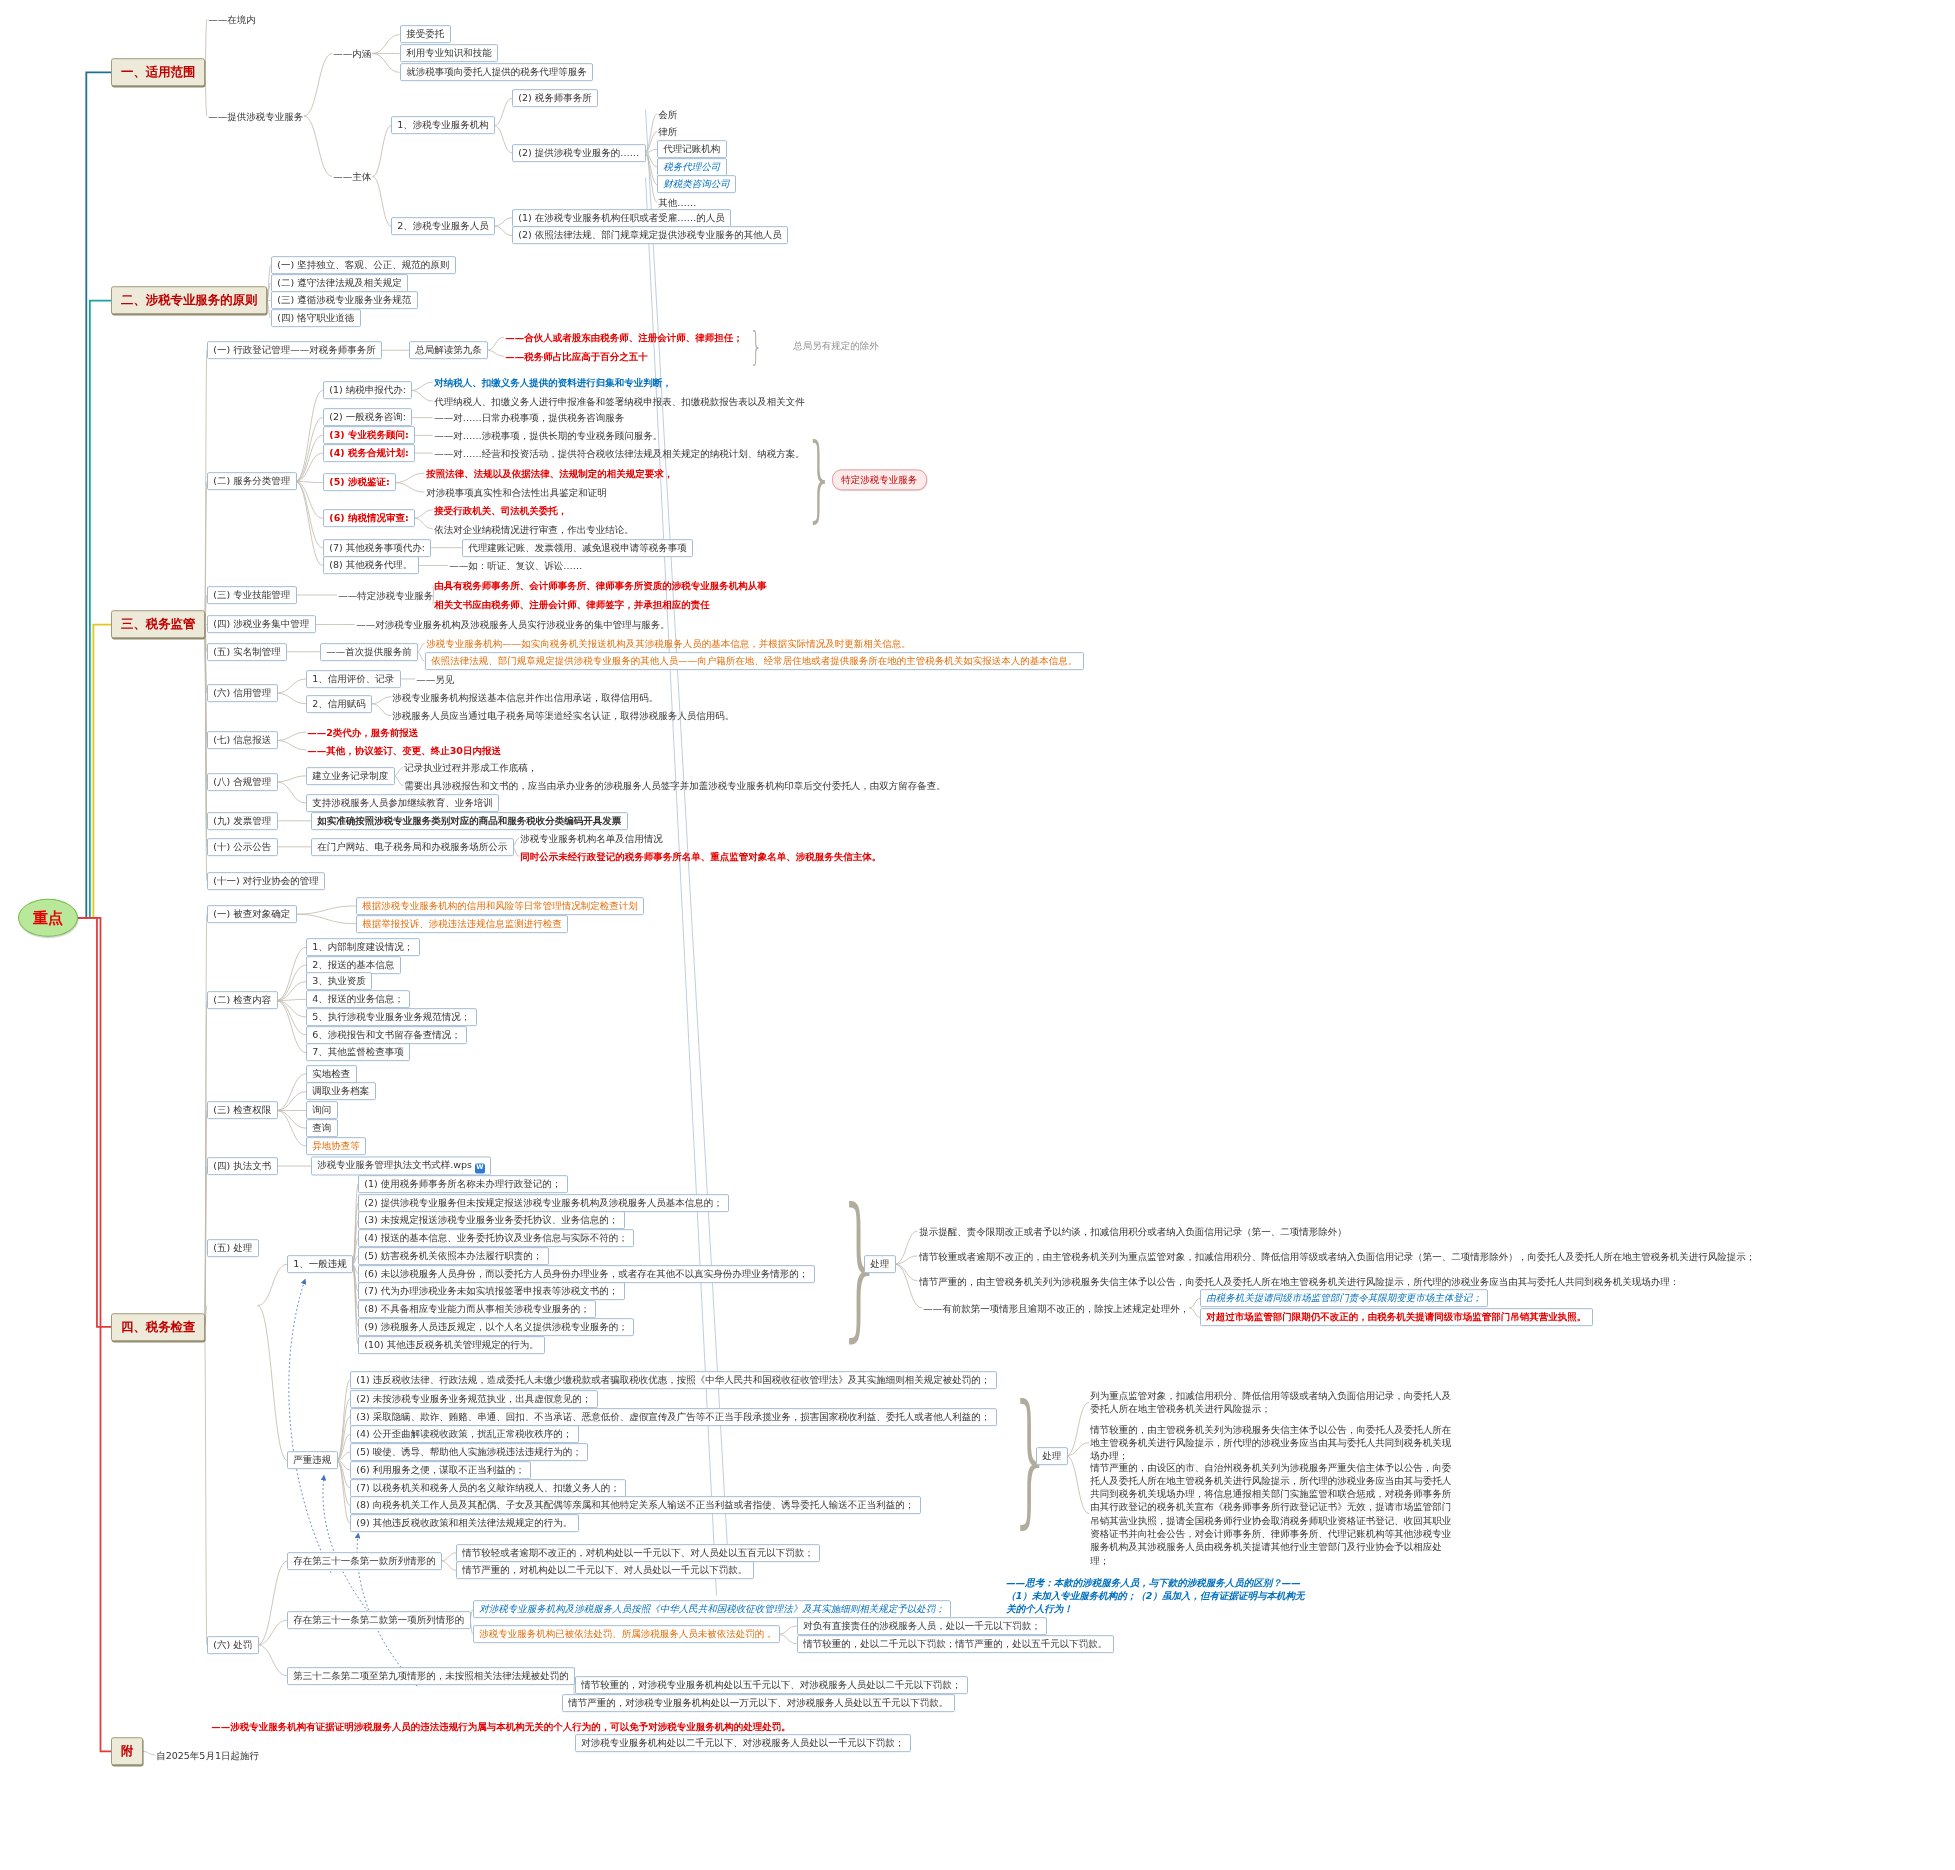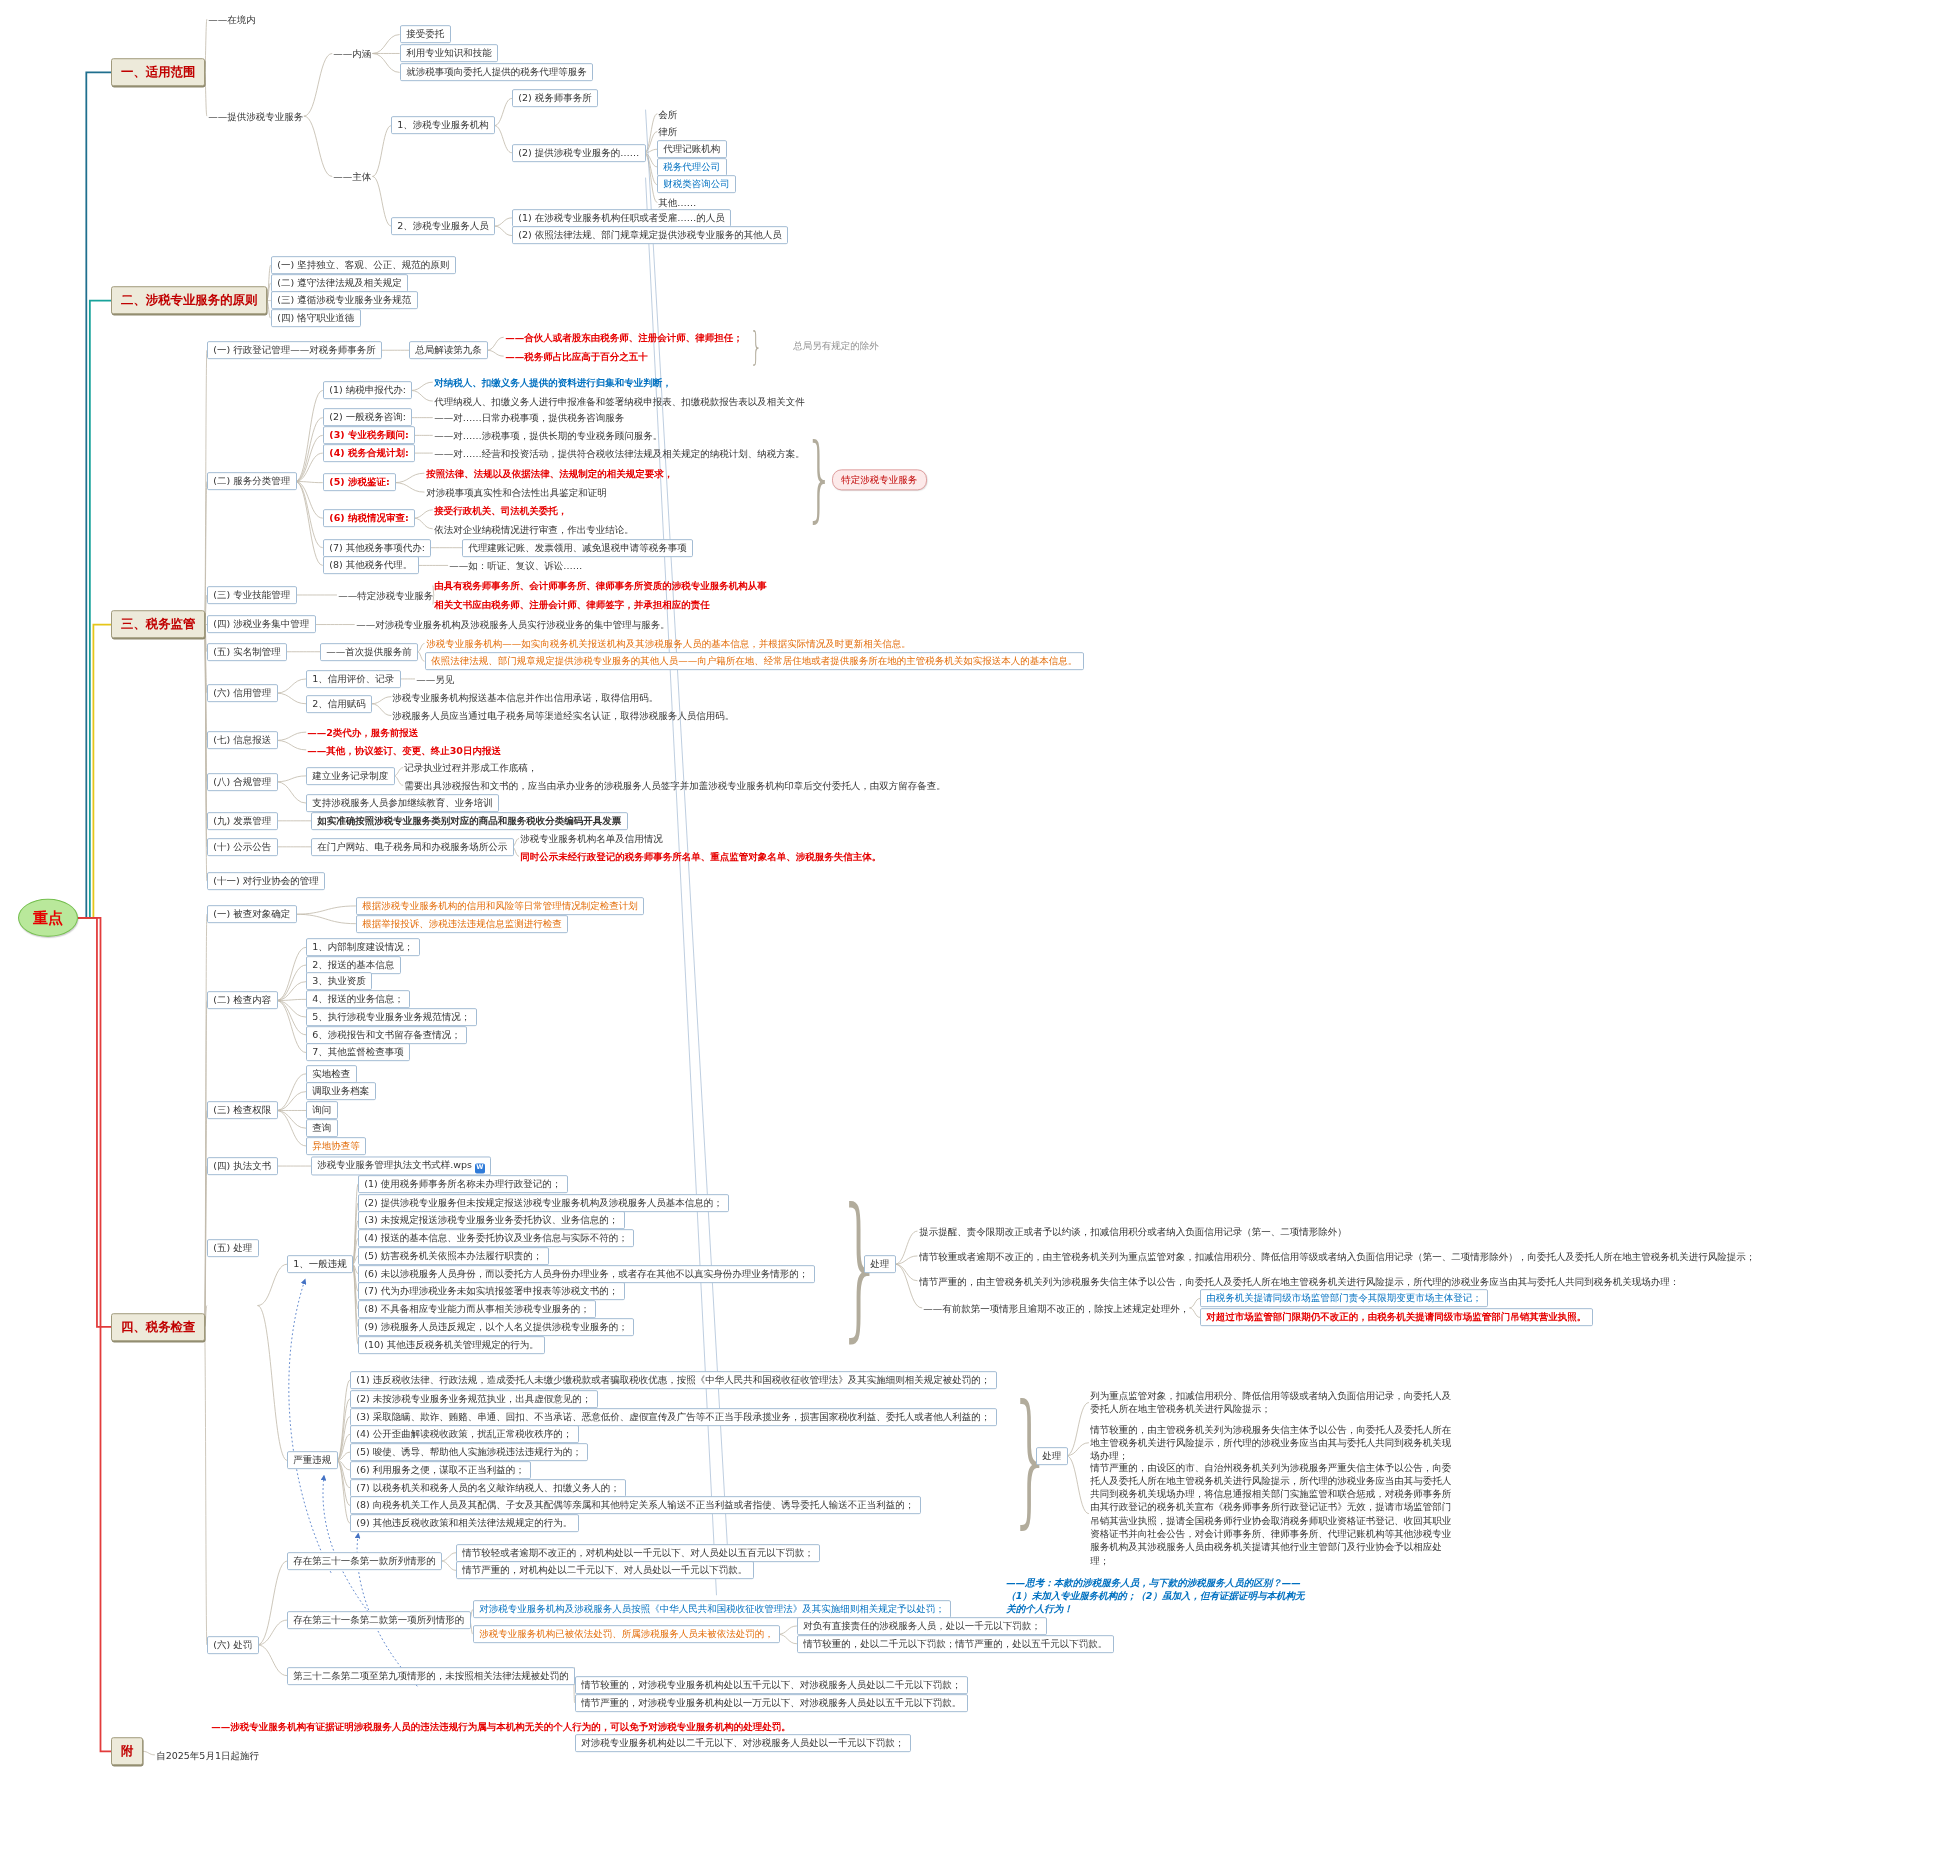--- a/index.html
+++ b/index.html
@@ -6,21 +6,21 @@
   body{font-family:"DejaVu Sans","Liberation Sans",sans-serif;}
   #stage{position:relative;width:1955px;height:1871px;background:#ffffff;overflow:hidden;}
   #links{position:absolute;left:0;top:0;width:1955px;height:1871px;z-index:1;}
   .node{position:absolute;z-index:2;white-space:nowrap;font-size:9.5px;line-height:1.4;color:#333;transform:translateY(-50%);}
   .plain{padding:0.6px 1.2px;}
   .box{border:0.6px solid #a3bcd4;background:#ffffff;padding:1.2px 5.3px;border-radius:1.8px;}
   .topic{background:#edeada;border:0.6px solid #a09a7c;color:#c00000;font-weight:bold;font-size:12.4px;padding:4.1px 9px;border-radius:2.4px;box-shadow:0.6px 1.2px 0 #8f8a6f;}
   .root{background:#b9e89b;border:1.2px solid #74bf4e;color:#e60000;font-weight:bold;font-size:15px;padding:7.7px 14px;border-radius:50%;box-shadow:0.6px 1.2px 1.2px rgba(0,0,0,.2);}
   .bubble{background:#fdeaea;border:0.6px solid #e0a0a0;color:#c00000;border-radius:9.5px;padding:3px 8.3px;box-shadow:0.6px 0.6px 1.2px rgba(0,0,0,.15);}
   .redbold{color:#e60000;font-weight:bold;}
-  .blue{color:#0070c0;}
+  .blue{color:#0070c0;font-style:italic;}
   .bluebold{color:#0070c0;font-weight:bold;}
   .orange{color:#e36c09;}
   .grey{color:#919191;}
   .italic{font-style:italic;}
   .bold{font-weight:bold;}
   .brace{position:absolute;z-index:1;color:#b2ac9c;font-weight:200;transform-origin:left top;transform:scaleX(0.5);user-select:none;}
   .wps-icon{display:inline-block;vertical-align:-1.2px;margin-left:3px;width:9.5px;height:9.5px;background:#2f7bd9;color:#fff;border-radius:1.8px;font-size:6.5px;font-weight:bold;line-height:9.5px;text-align:center;}
 </style>
 </head>
 <body>
@@ -328,21 +328,21 @@
     <div class="node box" style="left: 456px; top: 1553px;"><span>情节较轻或者逾期不改正的，对机构处以一千元以下、对人员处以五百元以下罚款；</span></div>
     <div class="node box" style="left: 456px; top: 1570px;"><span>情节严重的，对机构处以二千元以下、对人员处以一千元以下罚款。</span></div>
     <div class="node box" style="left: 287px; top: 1620px;"><span>存在第三十一条第二款第一项所列情形的</span></div>
     <div class="node box blue" style="left: 473px; top: 1609px;"><span>对涉税专业服务机构及涉税服务人员按照《中华人民共和国税收征收管理法》及其实施细则相关规定予以处罚；</span></div>
     <div class="node box orange" style="left: 473px; top: 1634px;"><span>涉税专业服务机构已被依法处罚、所属涉税服务人员未被依法处罚的，</span></div>
     <div class="node box" style="left: 797px; top: 1626px;"><span>对负有直接责任的涉税服务人员，处以一千元以下罚款；</span></div>
     <div class="node box" style="left: 797px; top: 1644px;"><span>情节较重的，处以二千元以下罚款；情节严重的，处以五千元以下罚款。</span></div>
     <div class="node box" style="left: 287px; top: 1676px;"><span>第三十二条第二项至第九项情形的，未按照相关法律法规被处罚的</span></div>
     <div class="node box" style="left: 575px; top: 1703px; margin-top: 40px;"><span>对涉税专业服务机构处以二千元以下、对涉税服务人员处以一千元以下罚款；</span></div>
     <div class="node box" style="left: 575px; top: 1685px;"><span>情节较重的，对涉税专业服务机构处以五千元以下、对涉税服务人员处以二千元以下罚款；</span></div>
-    <div class="node box" style="left: 575px; top: 1703px;"><span>情节严重的，对涉税专业服务机构处以一万元以下、对涉税服务人员处以五千元以下罚款。</span></div>
+    <div class="node box" style="left: 562px; top: 1703px;"><span>情节严重的，对涉税专业服务机构处以一万元以下、对涉税服务人员处以五千元以下罚款。</span></div>
     <div class="node plain blue italic bold" style="left: 1005px; top: 1596px; max-width: 307px; white-space: normal;"><span>——思考：本款的涉税服务人员，与下款的涉税服务人员的区别？——（1）未加入专业服务机构的；（2）虽加入，但有证据证明与本机构无关的个人行为！</span></div>
     <div class="node plain redbold" style="left: 210px; top: 1726px;"><span>——涉税专业服务机构有证据证明涉税服务人员的违法违规行为属与本机构无关的个人行为的，可以免予对涉税专业服务机构的处理处罚。</span></div>
     <div class="node plain" style="left: 155px; top: 1755px;"><span>自2025年5月1日起施行</span></div>
     <div class="brace" style="left: 750px; top: 323px; font-size: 39px; line-height: 47px;">}</div>
     <div class="brace" style="left: 805px; top: 423px; font-size: 92px; line-height: 112px;">}</div>
     <div class="brace" style="left: 836px; top: 1171px; font-size: 155px; line-height: 189px;">}</div>
     <div class="brace" style="left: 1008px; top: 1369px; font-size: 145px; line-height: 177px;">}</div>
   </div>
 
 

